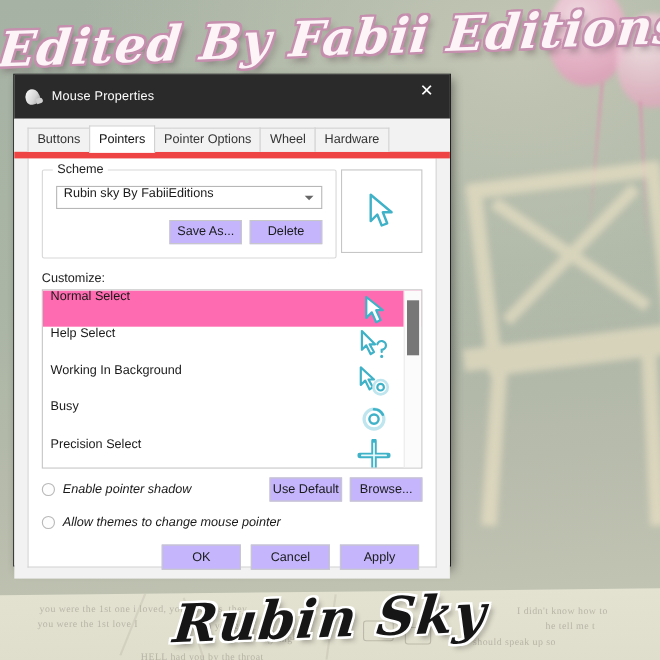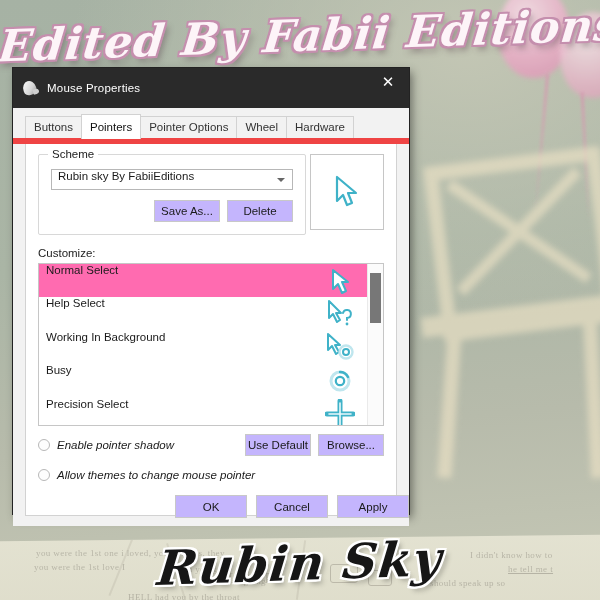--- a/index.html
+++ b/index.html
@@ -450,21 +450,21 @@
     gap: 7px;
   }
 
   .dlg-footer {
     position: absolute;
     left: 0; right: 0;
     bottom: 8px;
     display: flex;
     justify-content: flex-end;
     gap: 9px;
-    padding-right: 0;
+    padding-right: 28px;
   }
   .dlg-footer .btn { min-width: 72px; height: 23px; }
 
   
   .cy-stroke { stroke: #3fb2c8; fill: none; }
   .cy-fill   { fill: #ffffff; }
 </style>
 </head>
 <body>
 
@@ -493,21 +493,21 @@
     <div class="doodle-box" style="left:330px;top:24px;width:26px;height:17px;"></div>
     <div class="doodle-box" style="left:368px;top:30px;width:22px;height:14px;"></div>
     <div class="ln" style="left:36px;top:8px;">you were the 1st one i loved, your friends, they</div>
     <div class="ln" style="left:34px;top:22px;">you were the 1st love I</div>
     <div class="ln" style="left:176px;top:24px;">teen you get</div>
     <div class="ln" style="left:196px;top:36px;padding-left:38px;">is going</div>
     <div class="ln big" style="left:228px;top:30px;">LOST</div>
     <div class="ln" style="left:128px;top:52px;">HELL had you by the throat</div>
     <div class="ln" style="left:470px;top:10px;">I didn't know how to</div>
     <div class="ln" style="left:430px;top:38px;">should speak up so</div>
-    <div class="ln" style="left:508px;top:24px;text-decoration:underline;">he tell me t</div>
+    <div class="ln" style="left:496px;top:24px;">he tell me t</div>
   </div>
 
   <div class="wm-top">Edited By Fabii Editions</div>
   <div class="wm-bottom">Rubin Sky</div>
 
   <div id="dialog">
 
     <div class="titlebar">
       <div class="title-icon">
         <div class="body"></div>

